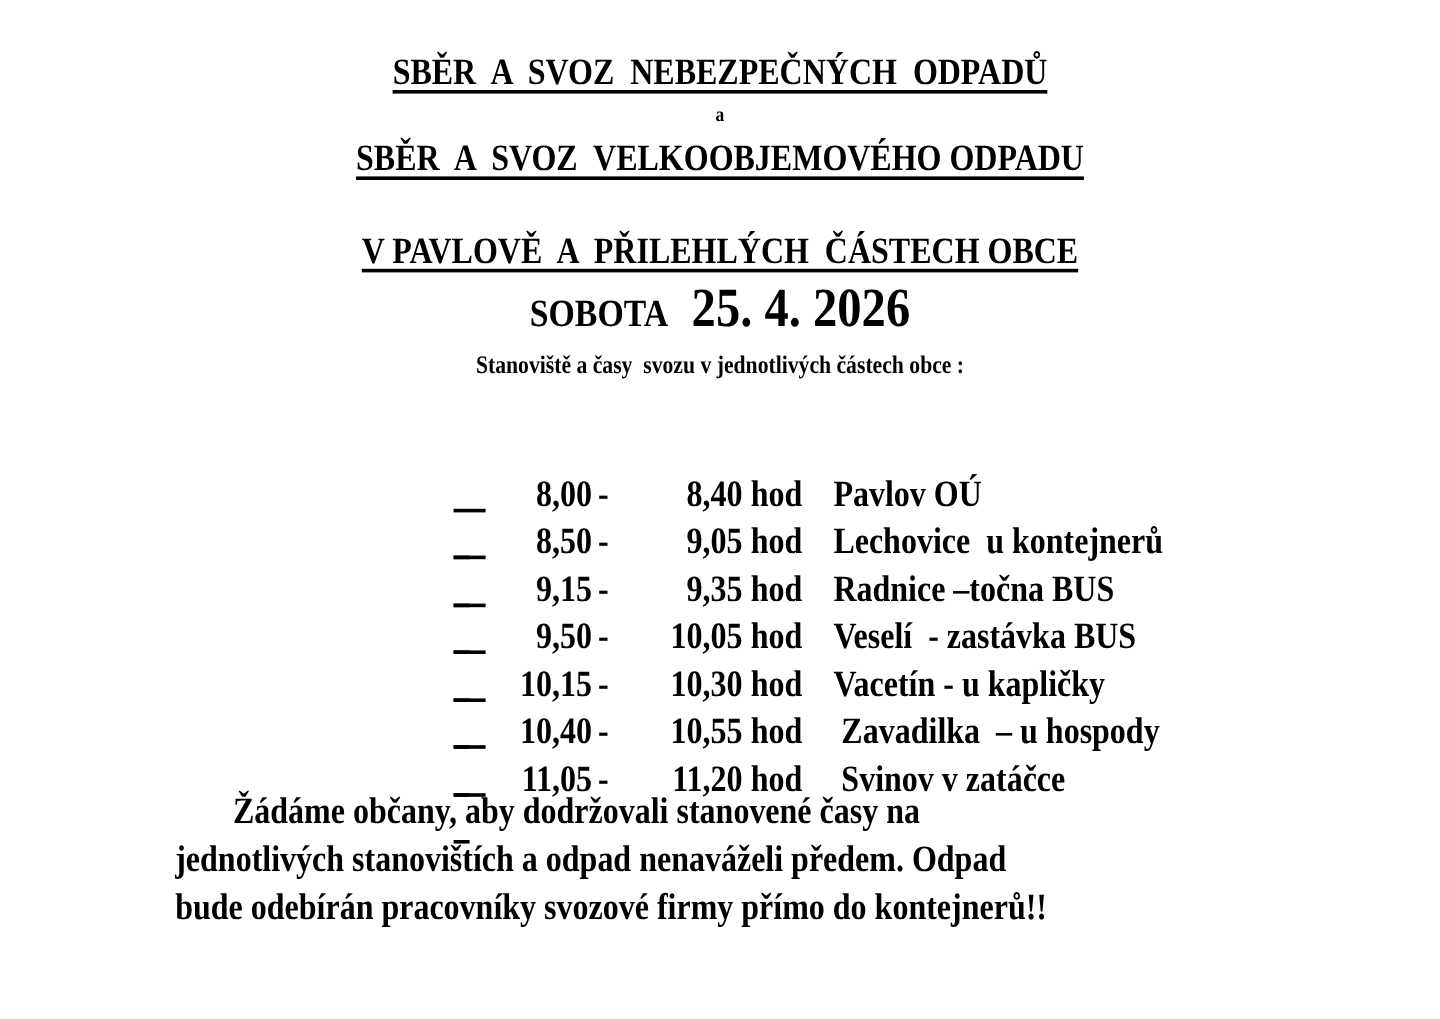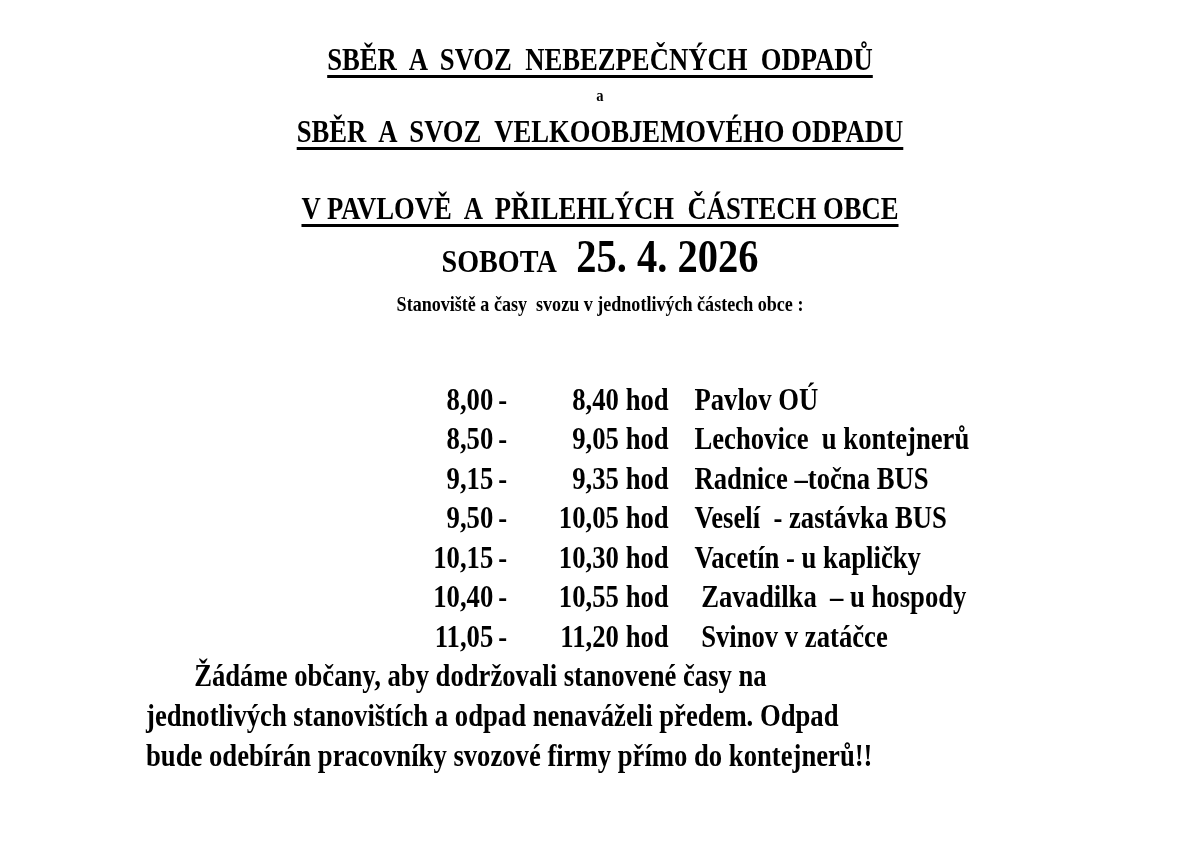--- a/index.html
+++ b/index.html
@@ -63,26 +63,27 @@
       width: 1200px;
       text-align: center;
       font-size: 21px;
       line-height: 24px;
       white-space: pre;
       transform: scaleX(0.86);
       transform-origin: 600px 0;
     }
     #schedule {
       position: absolute;
-      top: 340px;
+      top: 352px;
       left: 378px;
       width: 660px;
       margin: 0;
       padding: 0;
       list-style: none;
+      text-decoration: underline;
     }
     .row {
       position: relative;
       height: 39.5px;
       font-size: 31px;
       line-height: 39.5px;
       white-space: pre;
       transform: scaleX(0.86);
       transform-origin: 0 0;
     }

